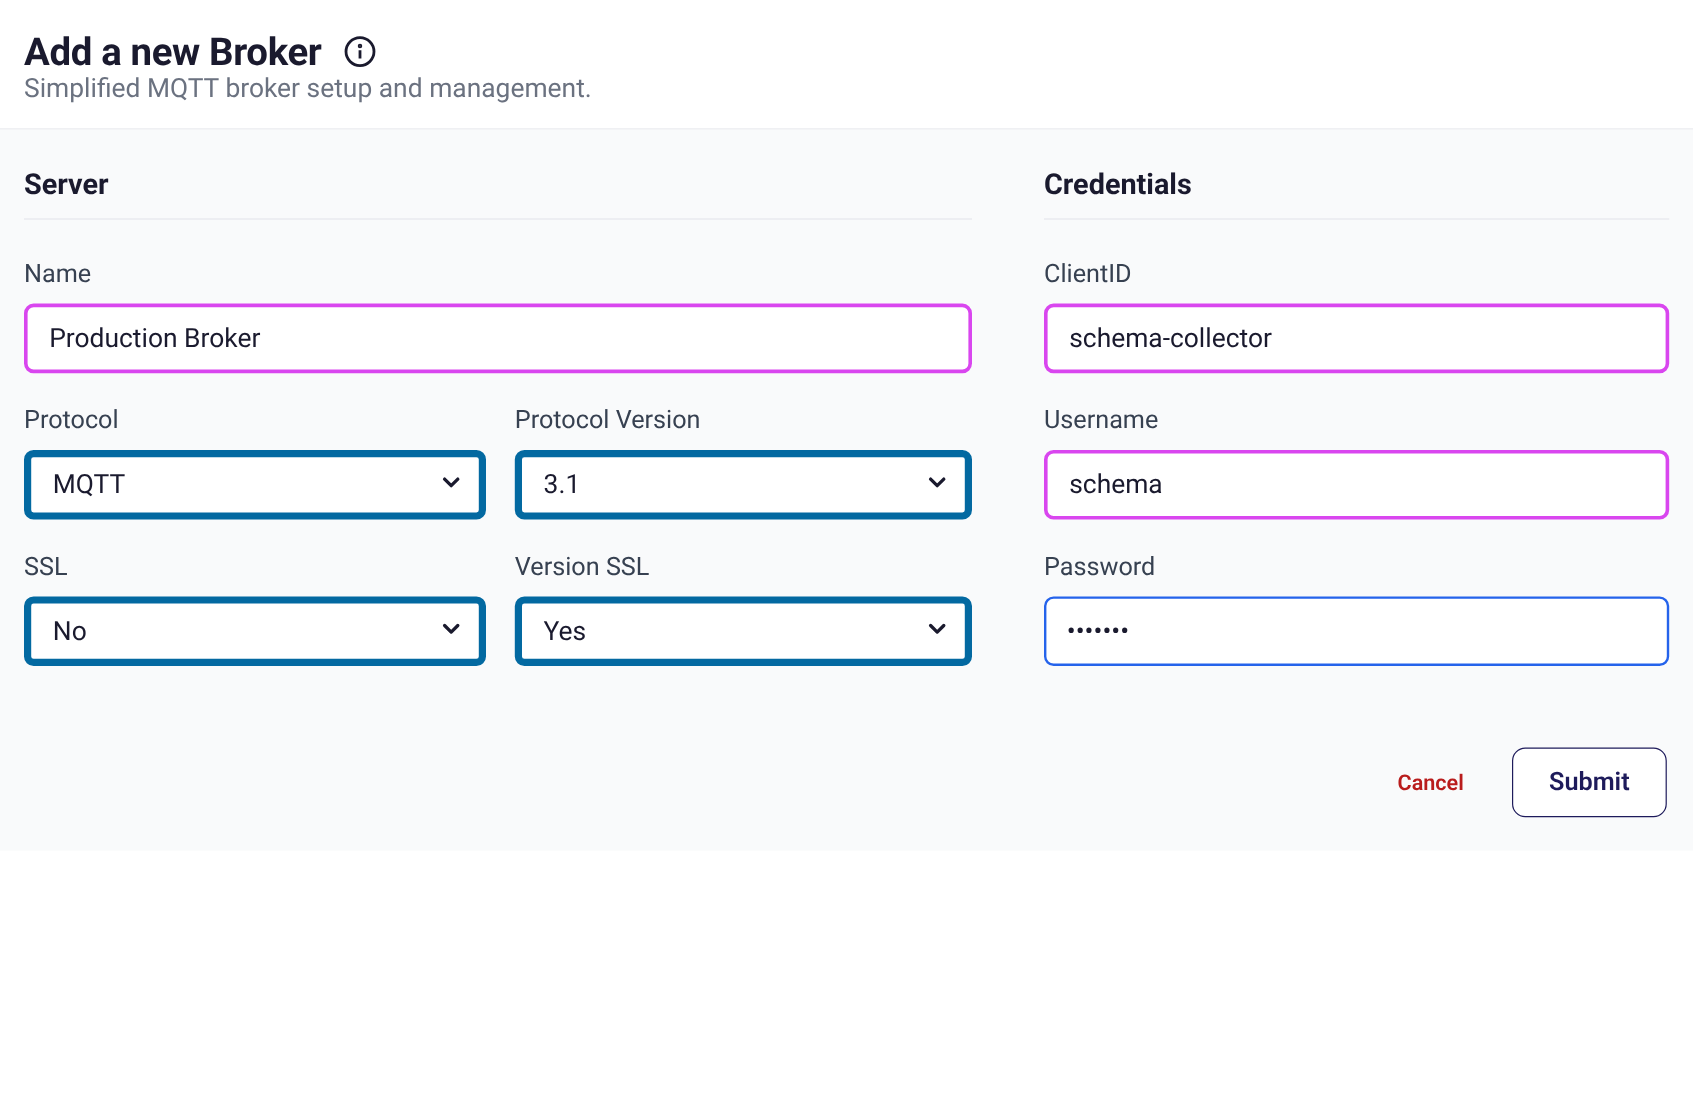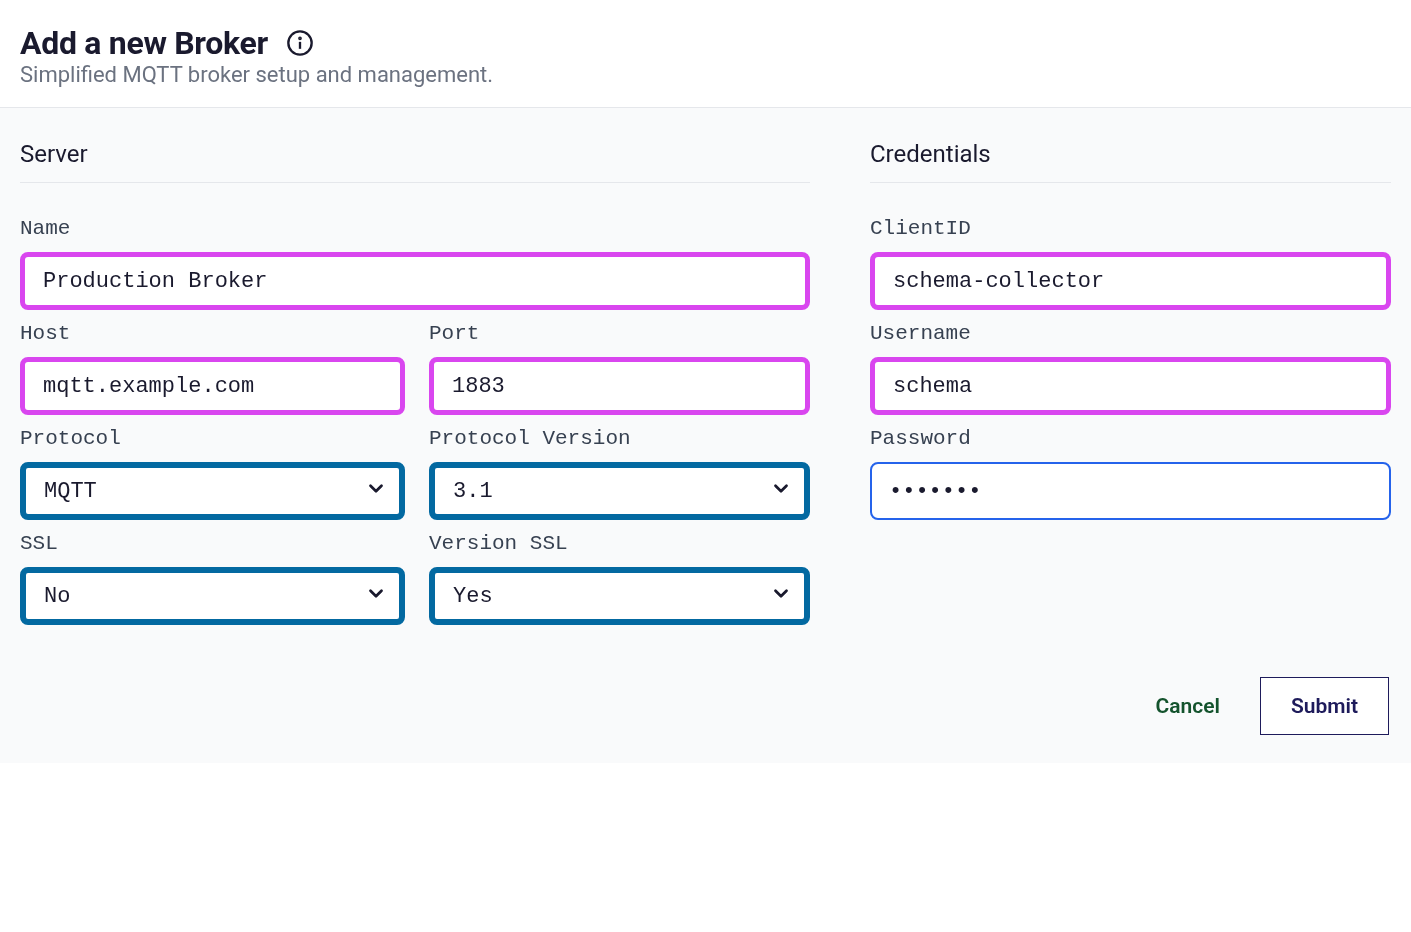--- a/index.html
+++ b/index.html
@@ -66,48 +66,47 @@
     .col-server {
       flex: 0 0 790px;
     }
 
     .col-credentials {
       flex: 1;
     }
 
     .section-heading {
       font-size: 24px;
-      font-weight: 400;
+      font-weight: 700;
       color: #1a1a2e;
       padding-bottom: 14px;
       border-bottom: 1px solid #e5e7eb;
       margin-bottom: 34px;
     }
 
     .field-group {
-      margin-bottom: 12px;
-      font-family: Liberation Mono, monospace;
+      margin-bottom: 28px;
     }
 
     .field-label {
       display: block;
       font-size: 21px;
       color: #374151;
       margin-bottom: 12px;
       font-weight: 400;
     }
 
     .text-input {
       width: 100%;
       height: 58px;
       padding: 0 18px;
       font-size: 22px;
       color: #1a1a2e;
       background: #ffffff;
-      border: 5px solid #d946ef;
+      border: 3px solid #d946ef;
       border-radius: 8px;
       outline: none;
       font-family: inherit;
     }
 
     .text-input.focused {
       border: 2px solid #2563eb;
       padding: 0 17px;
     }
 
@@ -164,38 +163,38 @@
       justify-content: flex-end;
       align-items: center;
       gap: 36px;
       margin-top: 40px;
       padding-right: 2px;
     }
 
     .btn-cancel {
       background: transparent;
       border: none;
-      color: #14532d;
-      font-size: 21px;
+      color: #b91c1c;
+      font-size: 18px;
       font-weight: 600;
       cursor: pointer;
       font-family: inherit;
       padding: 8px 4px;
     }
 
     .btn-submit {
       background: #ffffff;
       border: 1.5px solid #1e1b5b;
       color: #1e1b5b;
       font-size: 21px;
       font-weight: 600;
       cursor: pointer;
       font-family: inherit;
       padding: 16px 30px;
-      border-radius: 0;
+      border-radius: 11px;
     }
   </style>
 </head>
 <body>
 
 <div class="header-section">
   <div class="title-row">
     <h1 class="page-title">Add a new Broker</h1>
     <span class="info-icon">
       <svg viewBox="0 0 24 24" fill="none" stroke="#1a1a2e" stroke-width="2">
@@ -212,30 +211,20 @@
   <div class="columns">
 
     <div class="col-server">
       <h2 class="section-heading">Server</h2>
 
       <div class="field-group">
         <label class="field-label">Name</label>
         <input type="text" class="text-input" value="Production Broker" style="">
       </div>
 
-      <div class="row-2col">
-        <div class="field-group narrow">
-          <label class="field-label">Host</label>
-          <input type="text" class="text-input" value="mqtt.example.com" style="">
-        </div>
-        <div class="field-group">
-          <label class="field-label">Port</label>
-          <input type="text" class="text-input" value="1883" style="">
-        </div>
-      </div>
 
       <div class="row-2col">
         <div class="field-group narrow">
           <label class="field-label">Protocol</label>
           <div class="select-wrapper">
             <select class="select-input">
               <option>MQTT</option>
             </select>
             <span class="chevron-icon">
               <svg viewBox="0 0 24 24" fill="none" stroke="#1a1a2e" stroke-width="3" stroke-linecap="round" stroke-linejoin="round">

